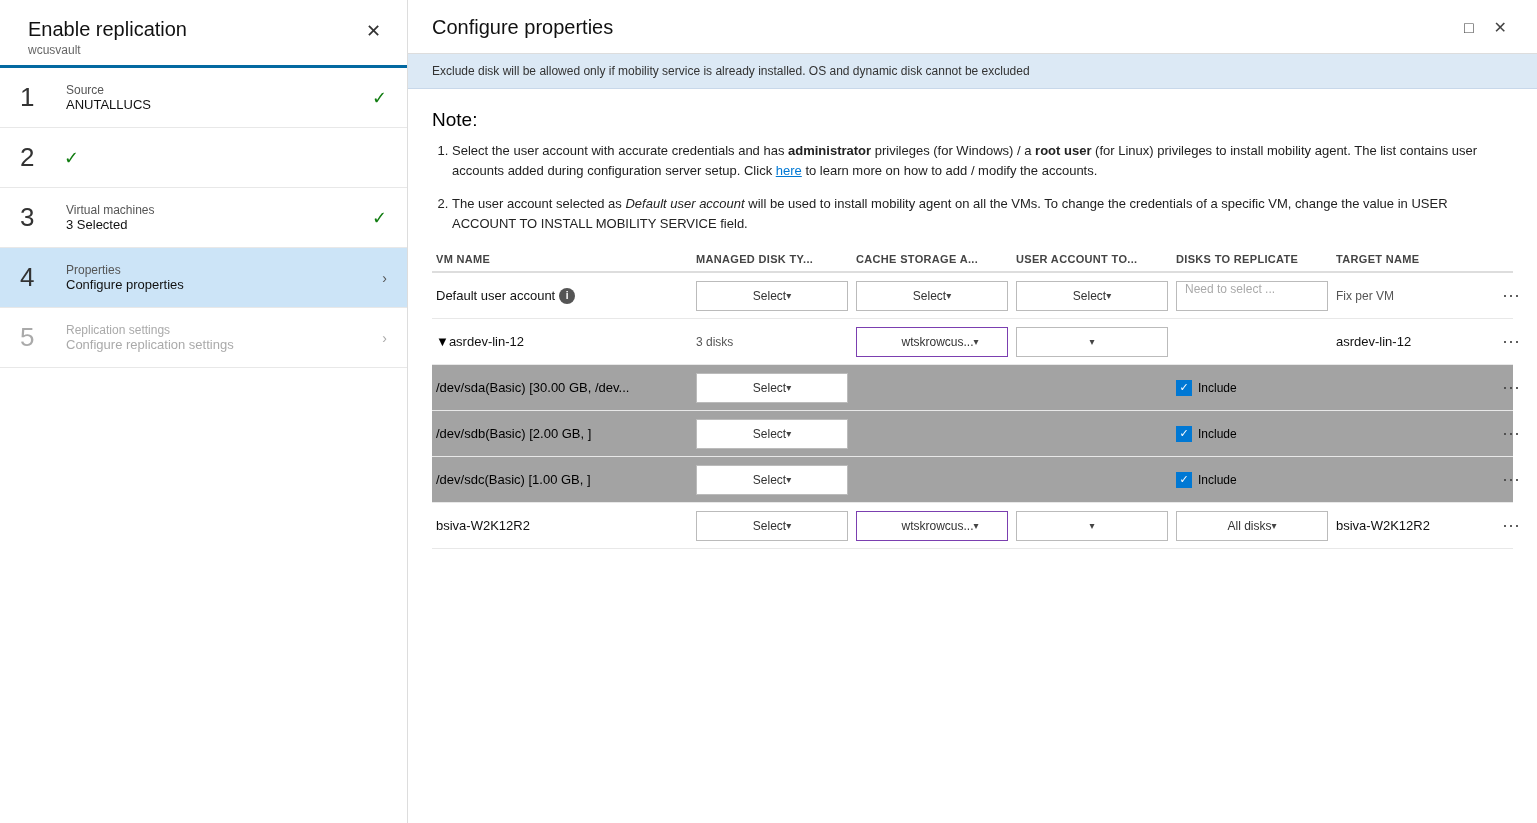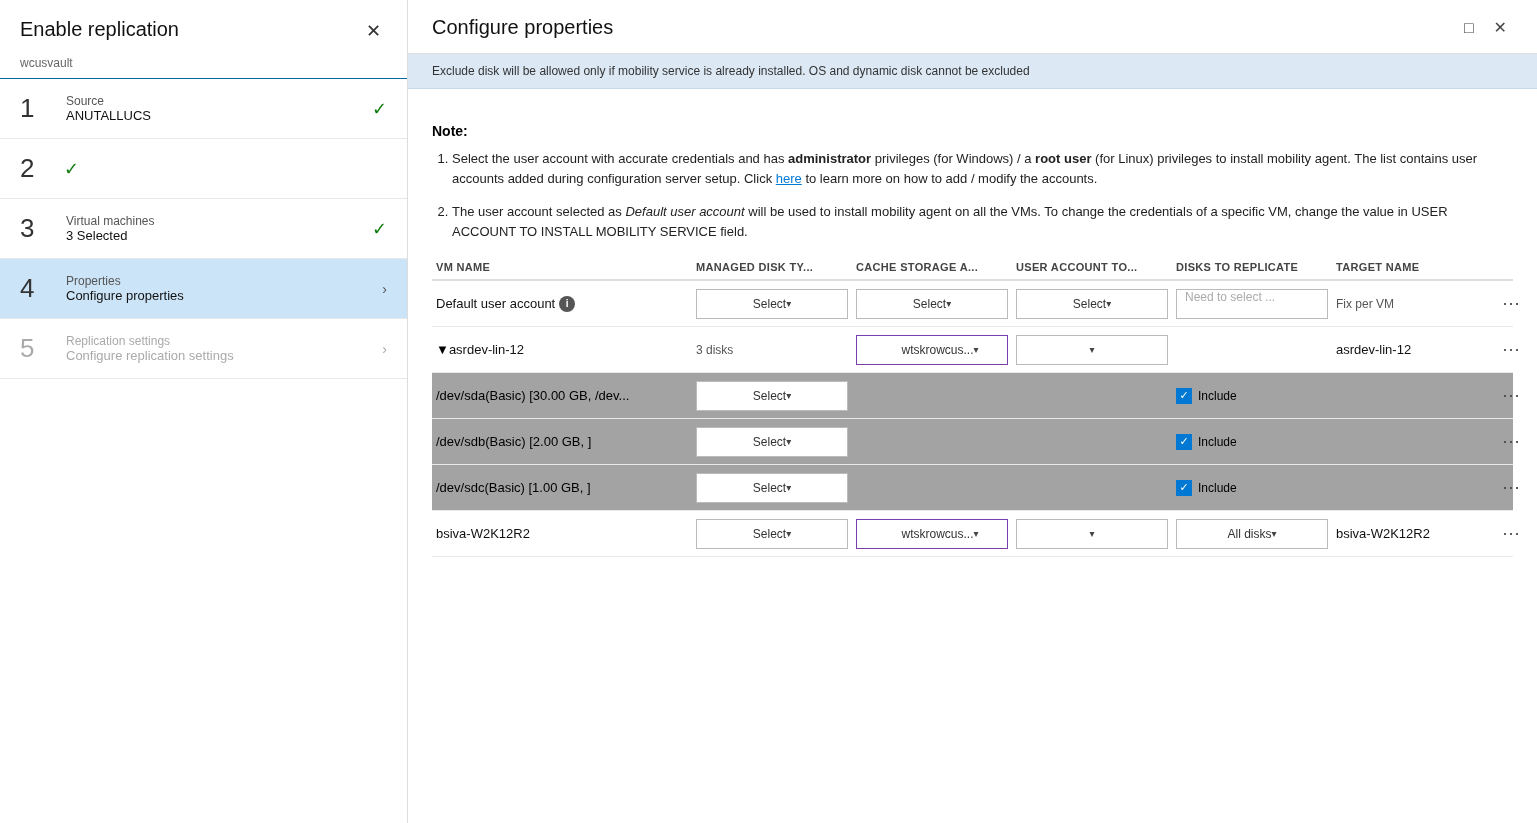--- a/index.html
+++ b/index.html
@@ -9,28 +9,28 @@
     .left-panel {
       width: 408px;
       min-width: 408px;
       background: #fff;
       border-right: 1px solid #ddd;
       display: flex;
       flex-direction: column;
       padding: 0;
     }
     .left-header {
-      padding: 18px 20px 8px 20px;
-      border-bottom: 1px solid #0369a1;
+      padding: 18px 20px 8px 28px;
+      border-bottom: 3px solid #0369a1;
       display: flex;
       justify-content: space-between;
       align-items: flex-start;
     }
     .left-header-title { font-size: 20px; font-weight: 300; color: #111; }
-    .left-header-sub { font-size: 12px; color: #666; margin-top: 15px; }
+    .left-header-sub { font-size: 12px; color: #666; margin-top: 2px; }
     .close-btn { background: none; border: none; font-size: 18px; cursor: pointer; color: #333; padding: 2px 6px; }
 
     .steps { padding: 0; }
     .step-item {
       display: flex;
       align-items: center;
       padding: 14px 20px;
       border-bottom: 1px solid #e8e8e8;
       cursor: pointer;
       position: relative;
@@ -82,21 +82,21 @@
       border-bottom: 1px solid #c8d8ea;
     }
 
     .content-area {
       flex: 1;
       overflow-y: auto;
       padding: 20px 24px;
     }
 
     .note-section { margin-bottom: 20px; }
-    .note-title { font-weight: 700; font-size: 14px; margin-bottom: 10px; margin-top: 14px; }
+    .note-title { font-weight: 400; font-size: 19px; margin-bottom: 10px; }
     .note-list { padding-left: 20px; }
     .note-list li { margin-bottom: 14px; font-size: 13px; line-height: 1.5; color: #222; }
     .note-list li strong { font-weight: 700; }
     .note-list li em { font-style: italic; }
     .link { color: #0078d4; text-decoration: underline; cursor: pointer; }
 
     
     .table-container { margin-top: 14px; }
     .table-header-row {
       display: grid;

